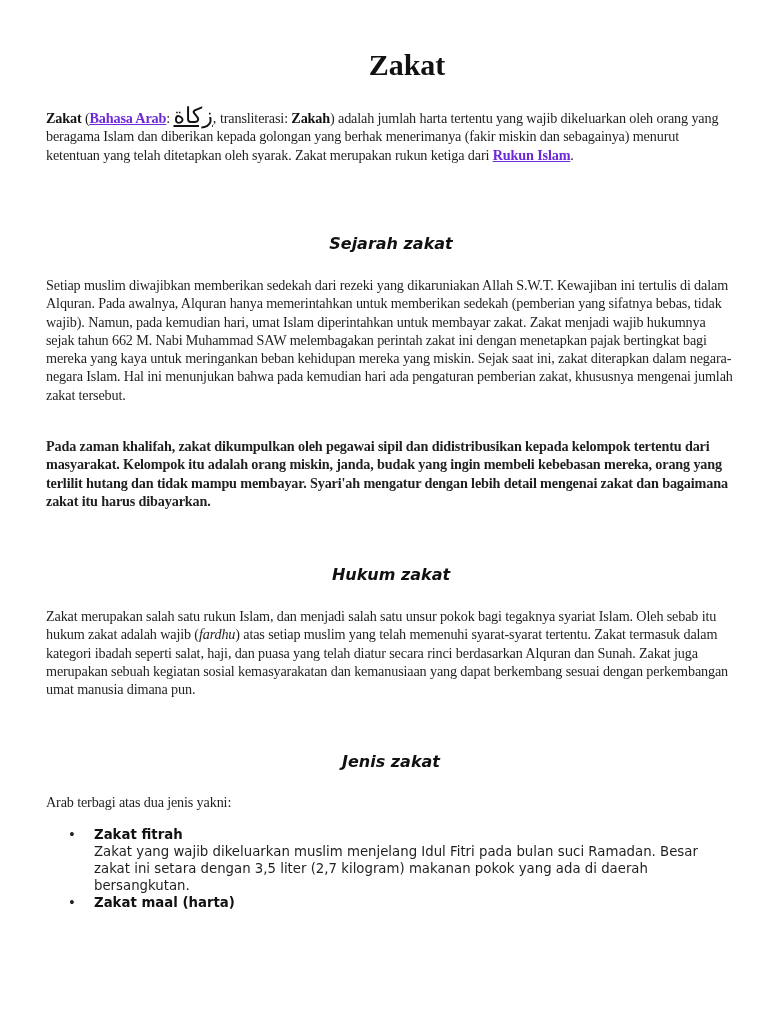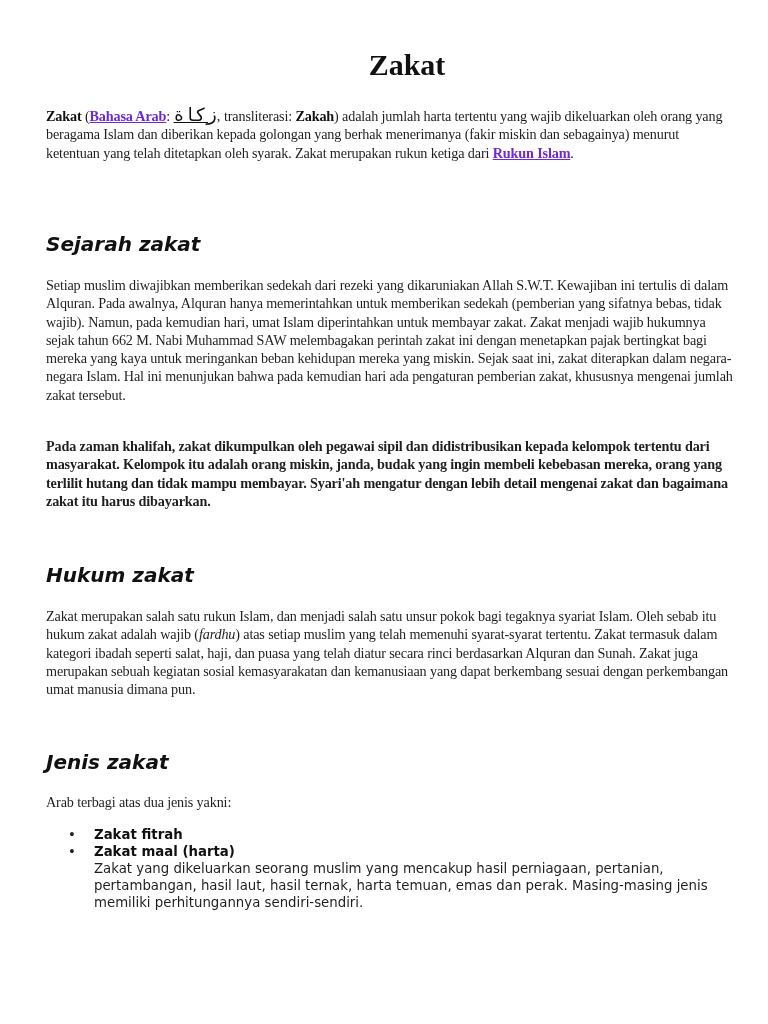--- a/index.html
+++ b/index.html
@@ -41,33 +41,34 @@
       letter-spacing: -0.15px;
       color: #1f1f1f;
     }
     .para b { color: #111; }
     a.link {
       color: #6d28d9;
       text-decoration: underline;
       font-weight: bold;
     }
     .arabic {
-      font-family: Liberation Mono, monospace;
-      font-size: 18px;
+      font-family: Liberation Sans, sans-serif;
+      font-size: 22px;
       text-decoration: underline;
       color: #111;
     }
     .h2 {
       font-family: "DejaVu Sans", sans-serif;
       font-weight: bold;
       font-style: italic;
-      font-size: 20px;
+      font-size: 16px;
       line-height: 22px;
       margin: 0;
       color: #111;
+      text-align: center;
     }
     .block { position: absolute; left: 0; width: 690px; }
     ul.jenis {
       position: absolute;
       left: 0;
       top: 826px;
       width: 690px;
       margin: 0;
       padding: 0 0 0 48px;
       list-style: none;
@@ -111,21 +112,21 @@
   <h2 class="h2 block" style="top:564px;font-style:italic;">Hukum zakat</h2>
   <p class="para block" style="top:607px;"><span>Zakat merupakan salah satu rukun Islam, dan menjadi salah satu unsur pokok bagi tegaknya syariat Islam. Oleh sebab itu hukum zakat adalah wajib (</span><i>fardhu</i><span>) atas setiap muslim yang telah memenuhi syarat-syarat tertentu. Zakat termasuk dalam kategori ibadah seperti salat, haji, dan puasa yang telah diatur secara rinci berdasarkan Alquran dan Sunah. Zakat juga merupakan sebuah kegiatan sosial kemasyarakatan dan kemanusiaan yang dapat berkembang sesuai dengan perkembangan umat manusia dimana pun.</span></p>
 
   <h2 class="h2 block" style="top:751px;">Jenis zakat</h2>
   <p class="para block" style="top:793px;">Arab terbagi atas dua jenis yakni:</p>
 
   <ul class="jenis">
     <li>
       <span class="bullet">•</span>
       <span class="term">Zakat fitrah</span>
+      <span class="desc">Zakat yang wajib dikeluarkan muslim menjelang Idul Fitri pada bulan suci Ramadan. Besar zakat ini setara dengan 3,5 liter (2,7 kilogram) makanan pokok yang ada di daerah bersangkutan.</span>
     </li>
     <li>
       <span class="bullet">•</span>
       <span class="term">Zakat maal (harta)</span>
-      <span class="desc">Zakat yang dikeluarkan seorang muslim yang mencakup hasil perniagaan, pertanian, pertambangan, hasil laut, hasil ternak, harta temuan, emas dan perak. Masing-masing jenis memiliki perhitungannya sendiri-sendiri.</span>
     </li>
   </ul>
 
 </div>
 
 </body></html>

